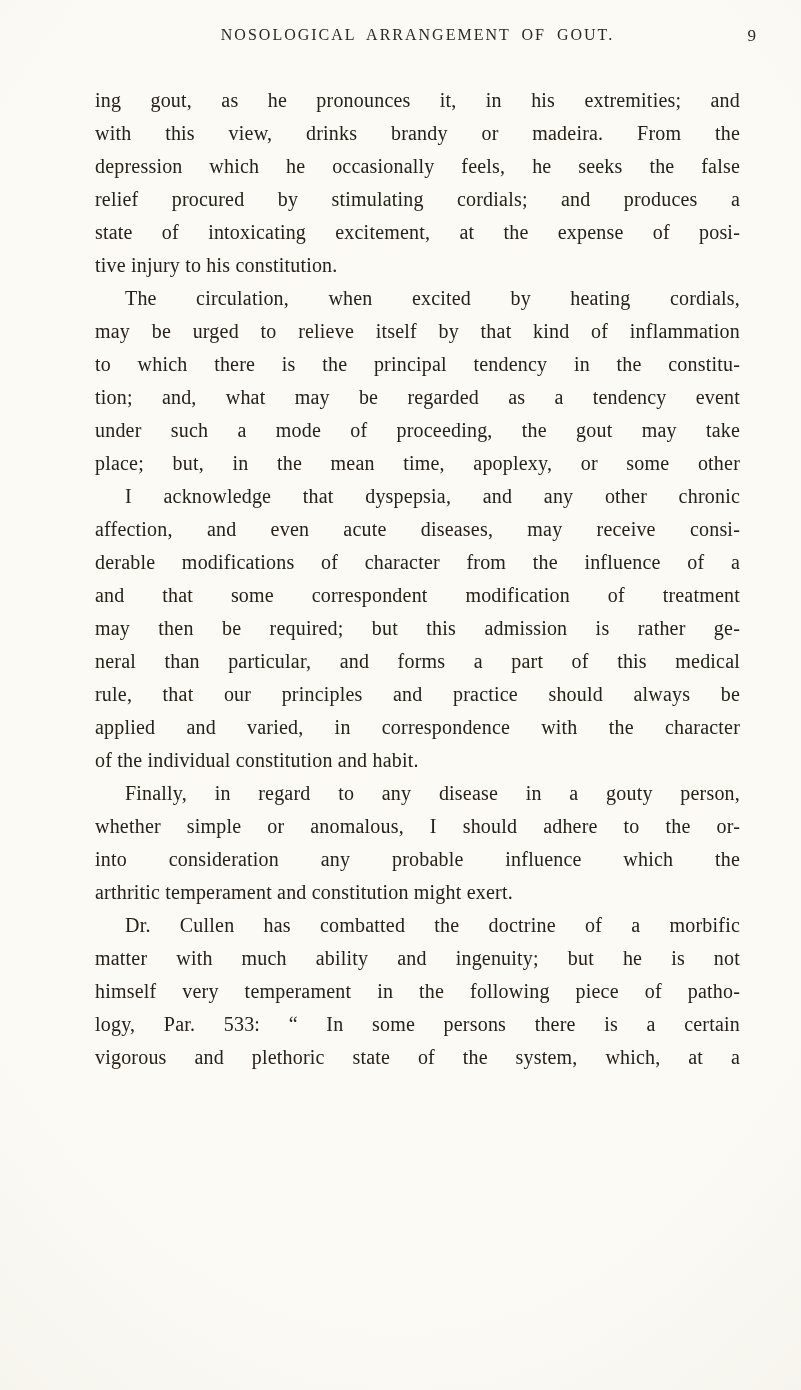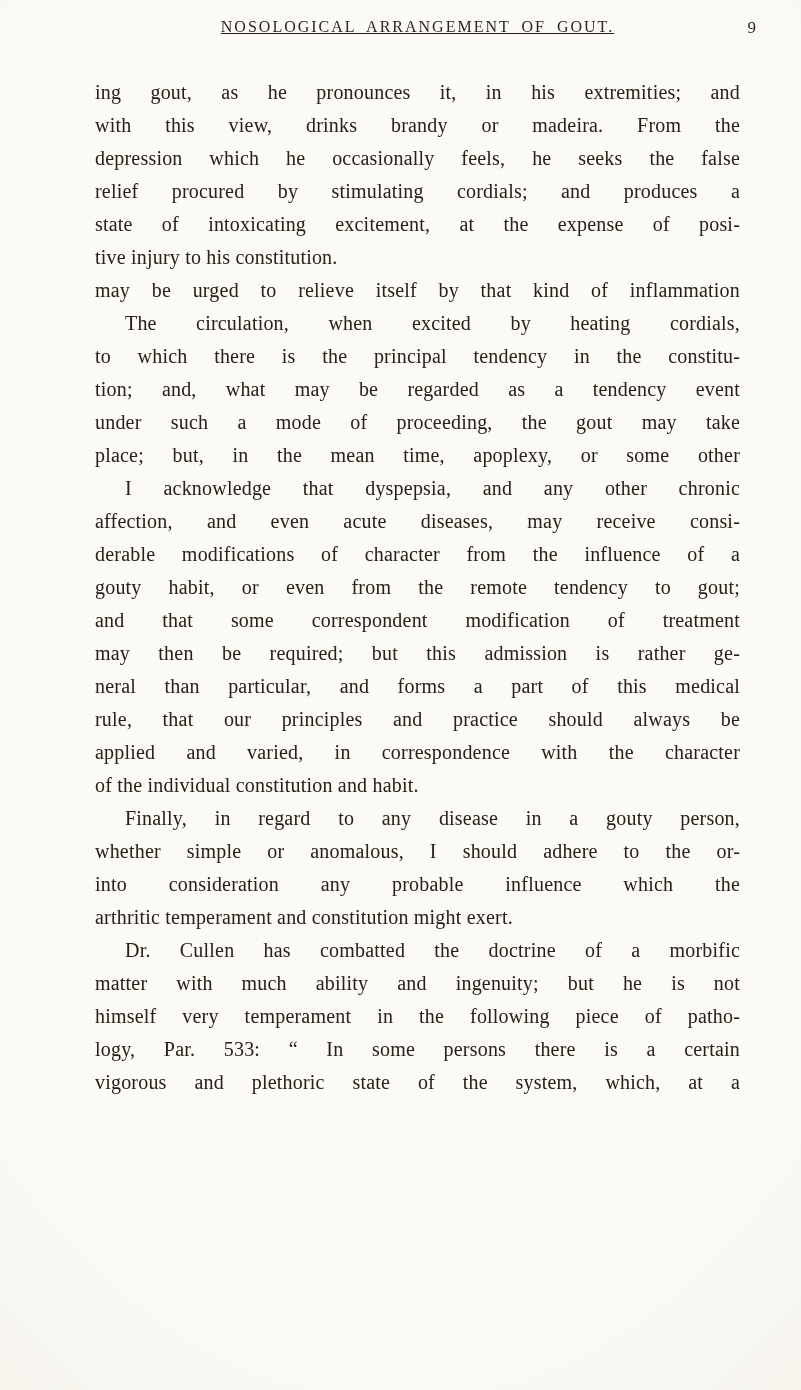--- a/index.html
+++ b/index.html
@@ -17,23 +17,22 @@
     background: radial-gradient(125% 105% at 50% 42%, #fbfaf5 50%, #f3f0e8 82%, #eae6da 100%);
   }
   .content {
     position: absolute;
     left: 95px;
     top: 0;
     width: 645px;
   }
   .header {
     position: relative;
-    margin-top: 18px;
+    margin-top: 26px;
     height: 22px;
-    text-decoration: underline;
   }
   .running-title {
     text-align: center;
     font-size: 16px;
     letter-spacing: 2px;
     word-spacing: 5px;
     color: #2c2720;
   }
   .page-num {
     position: absolute;
@@ -70,32 +69,31 @@
     <div class="body-text">
         <div class="paragraph">
           <div class="line">ing gout, as he pronounces it, in his extremities; and</div>
           <div class="line">with this view, drinks brandy or madeira. From the</div>
           <div class="line">depression which he occasionally feels, he seeks the false</div>
           <div class="line">relief procured by stimulating cordials; and produces a</div>
           <div class="line">state of intoxicating excitement, at the expense of posi-</div>
           <div class="line last">tive injury to his constitution.</div>
         </div>
         <div class="paragraph">
+          <div class="line indent">The circulation, when excited by heating cordials,</div>
           <div class="line">may be urged to relieve itself by that kind of inflammation</div>
-          <div class="line indent">The circulation, when excited by heating cordials,</div>
           <div class="line">to which there is the principal tendency in the constitu-</div>
           <div class="line">tion; and, what may be regarded as a tendency event</div>
           <div class="line">under such a mode of proceeding, the gout may take</div>
           <div class="line">place; but, in the mean time, apoplexy, or some other</div>
         </div>
         <div class="paragraph">
           <div class="line indent">I acknowledge that dyspepsia, and any other chronic</div>
           <div class="line">affection, and even acute diseases, may receive consi-</div>
           <div class="line">derable modifications of character from the influence of a</div>
-          <div class="line">gouty habit, or even from the remote tendency to gout;</div>
           <div class="line">and that some correspondent modification of treatment</div>
           <div class="line">may then be required; but this admission is rather ge-</div>
           <div class="line">neral than particular, and forms a part of this medical</div>
           <div class="line">rule, that our principles and practice should always be</div>
           <div class="line">applied and varied, in correspondence with the character</div>
           <div class="line last">of the individual constitution and habit.</div>
         </div>
         <div class="paragraph">
           <div class="line indent">Finally, in regard to any disease in a gouty person,</div>
           <div class="line">whether simple or anomalous, I should adhere to the or-</div>

